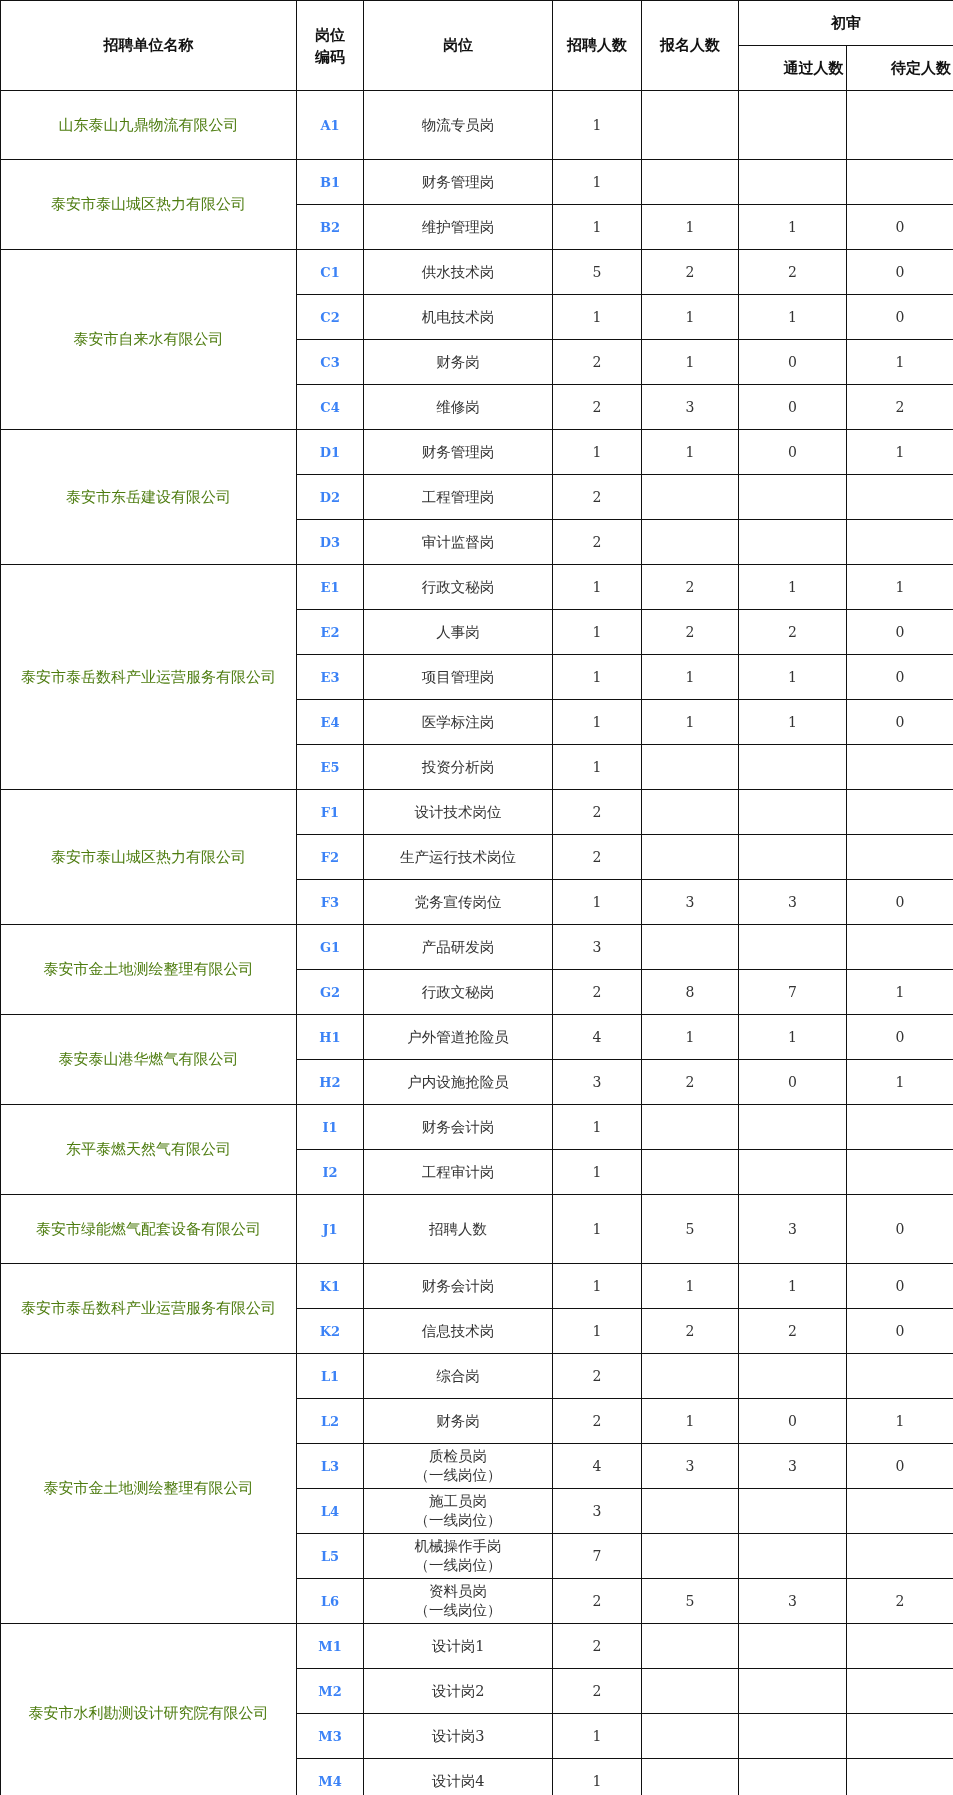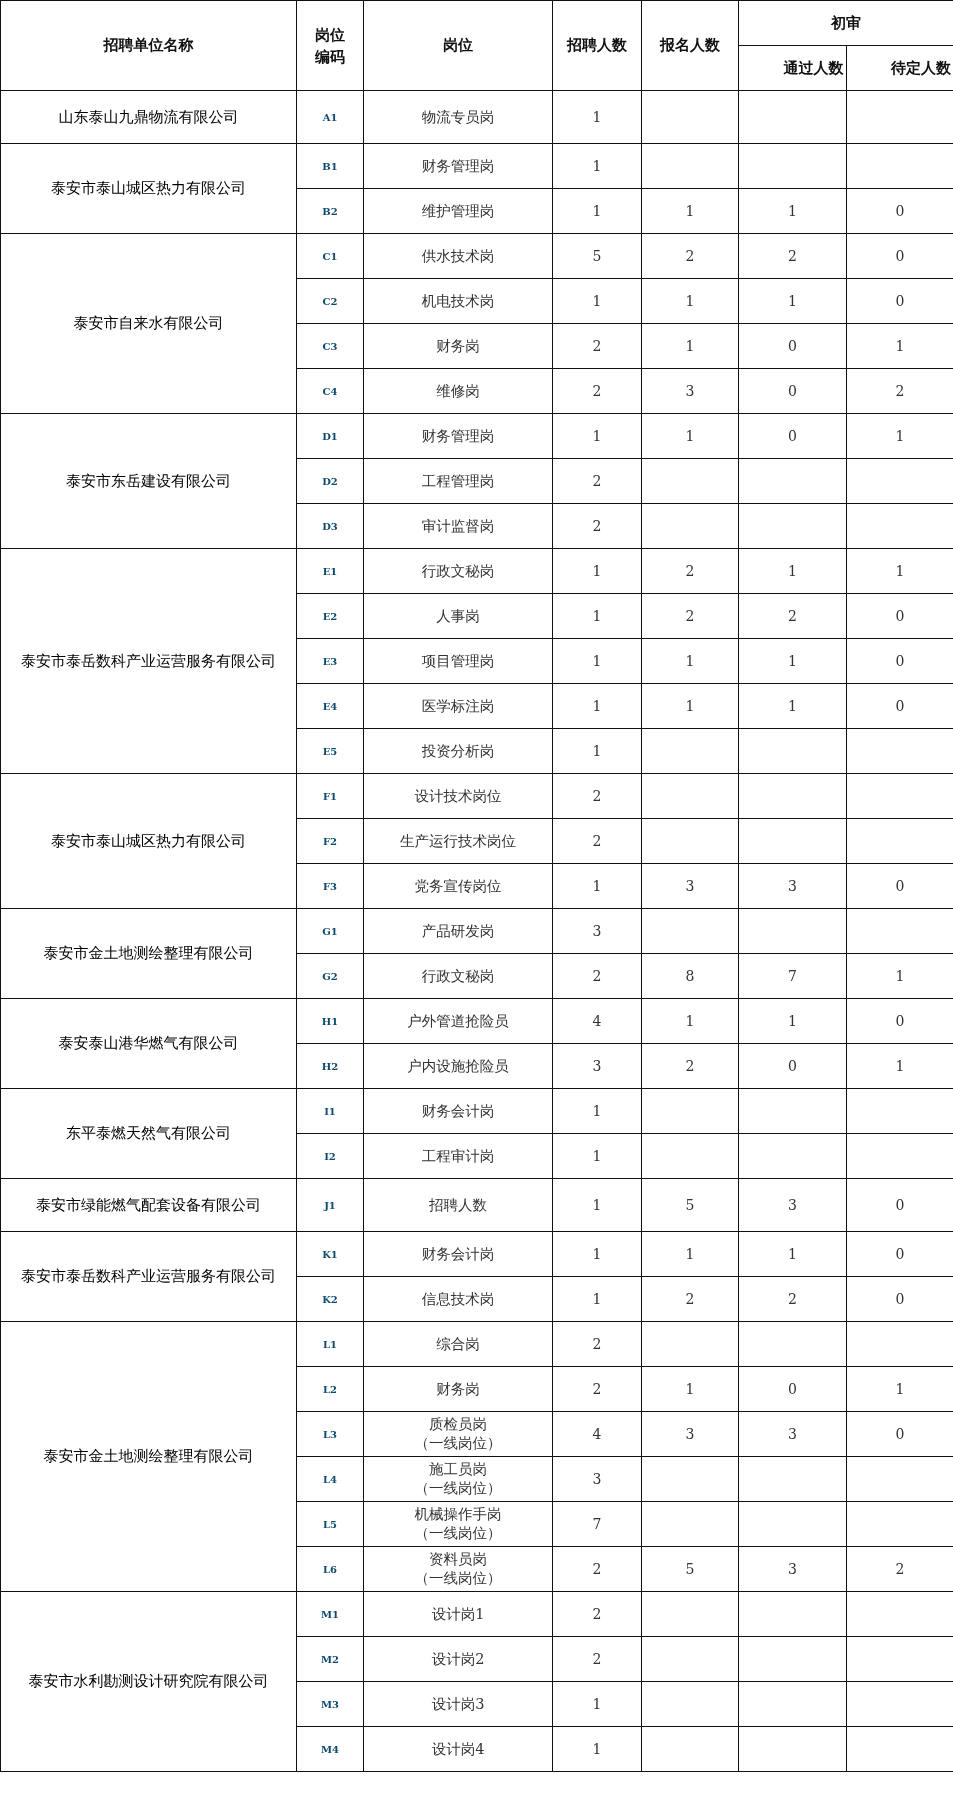--- a/index.html
+++ b/index.html
@@ -48,28 +48,28 @@
   table.recruit thead tr.h2 th { height: 44px; padding-left: 42px; }
   table.recruit th.two-line { line-height: 22px; }
 
   table.recruit tbody td {
     height: 44px;
     font-size: 14.5px;
     color: #333333;
   }
   table.recruit td.unit {
     font-size: 15px;
-    color: #000000;
+    color: #4d7c0f;
     line-height: 21px;
-    padding: 4px 2px;
+    padding: 12px 2px;
   }
   table.recruit td.code {
     font-weight: bold;
-    color: #0c4a6e;
-    font-size: 10px;
+    color: #3b82f6;
+    font-size: 13px;
   }
   table.recruit td.pos {
     line-height: 19px;
     text-align: center;
   }
   table.recruit td.num {
     font-size: 14px;
   }
   table.recruit td.plan { border-left-color: #555555; }
   table.recruit td.app { border-left-color: #777777; }

